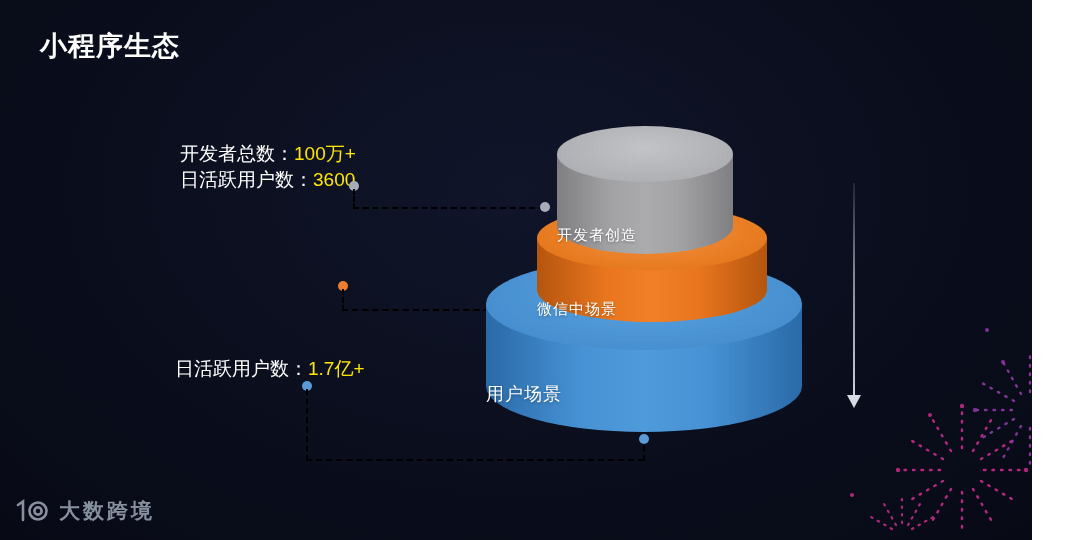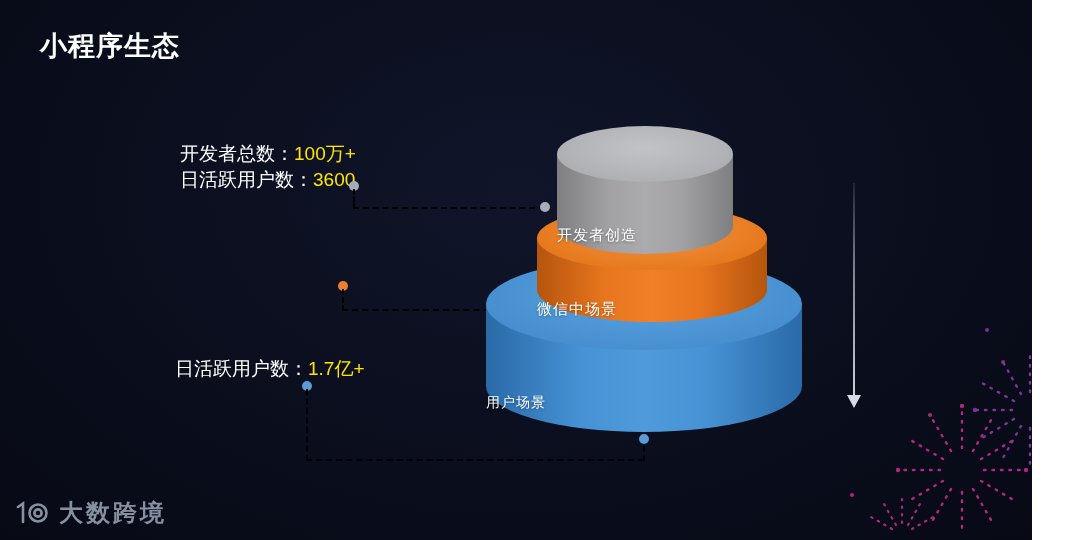--- a/index.html
+++ b/index.html
@@ -81,21 +81,21 @@
     color: #ffffff;
     text-shadow: 0 1px 3px rgba(0,0,0,0.35);
     letter-spacing: 1px;
   }
 
   .cyl-blue { left: 486px; top: 258px; width: 316px; height: 174px; z-index: 1; }
   .cyl-blue .cyl-top  { height: 92px; background: radial-gradient(ellipse at 50% 40%, #5aa3e0, #3f87c9); }
   .cyl-blue .cyl-body { top: 46px; height: 128px;
       background: linear-gradient(90deg, #2a6aa8 0%, #4692d4 30%, #4f9ada 50%, #4692d4 70%, #2a6aa8 100%);
       border-radius: 0 0 50% 50% / 0 0 46px 46px; }
-  .cyl-blue .cyl-label { top: 124px; font-size: 14px; margin-top: 12px; }
+  .cyl-blue .cyl-label { top: 124px; font-size: 18px; }
 
   .cyl-orange { left: 537px; top: 206px; width: 230px; height: 116px; z-index: 2; }
   .cyl-orange .cyl-top  { height: 64px; background: radial-gradient(ellipse at 50% 40%, #f59143, #e0700f); }
   .cyl-orange .cyl-body { top: 32px; height: 84px;
       background: linear-gradient(90deg, #b5550e 0%, #e9761e 30%, #f07f27 50%, #e9761e 70%, #b5550e 100%);
       border-radius: 0 0 50% 50% / 0 0 32px 32px; }
   .cyl-orange .cyl-label { top: 94px; font-size: 15px; }
 
   .cyl-gray { left: 557px; top: 126px; width: 176px; height: 128px; z-index: 3; }
   .cyl-gray .cyl-top  { height: 56px; background: radial-gradient(ellipse at 50% 40%, #c2c3c6, #a7a8ab); }
@@ -119,21 +119,21 @@
     border-top: 13px solid #d7dbe3;
   }
 
   
   .brand {
     position: absolute;
     left: 14px; top: 497px;
     display: flex; align-items: center; gap: 7px;
     color: #87909f;
   }
-  .brand .brand-text { font-size: 24px; font-weight: bold; letter-spacing: 3px; }
+  .brand .brand-text { font-size: 21px; font-weight: bold; letter-spacing: 3px; }
 
   
   .fireworks { position: absolute; right: 0; bottom: 0; width: 250px; height: 250px; pointer-events: none; }
 </style>
 </head>
 <body>
 
 <div class="stage">
 
   <h1 class="title">小程序生态</h1>

